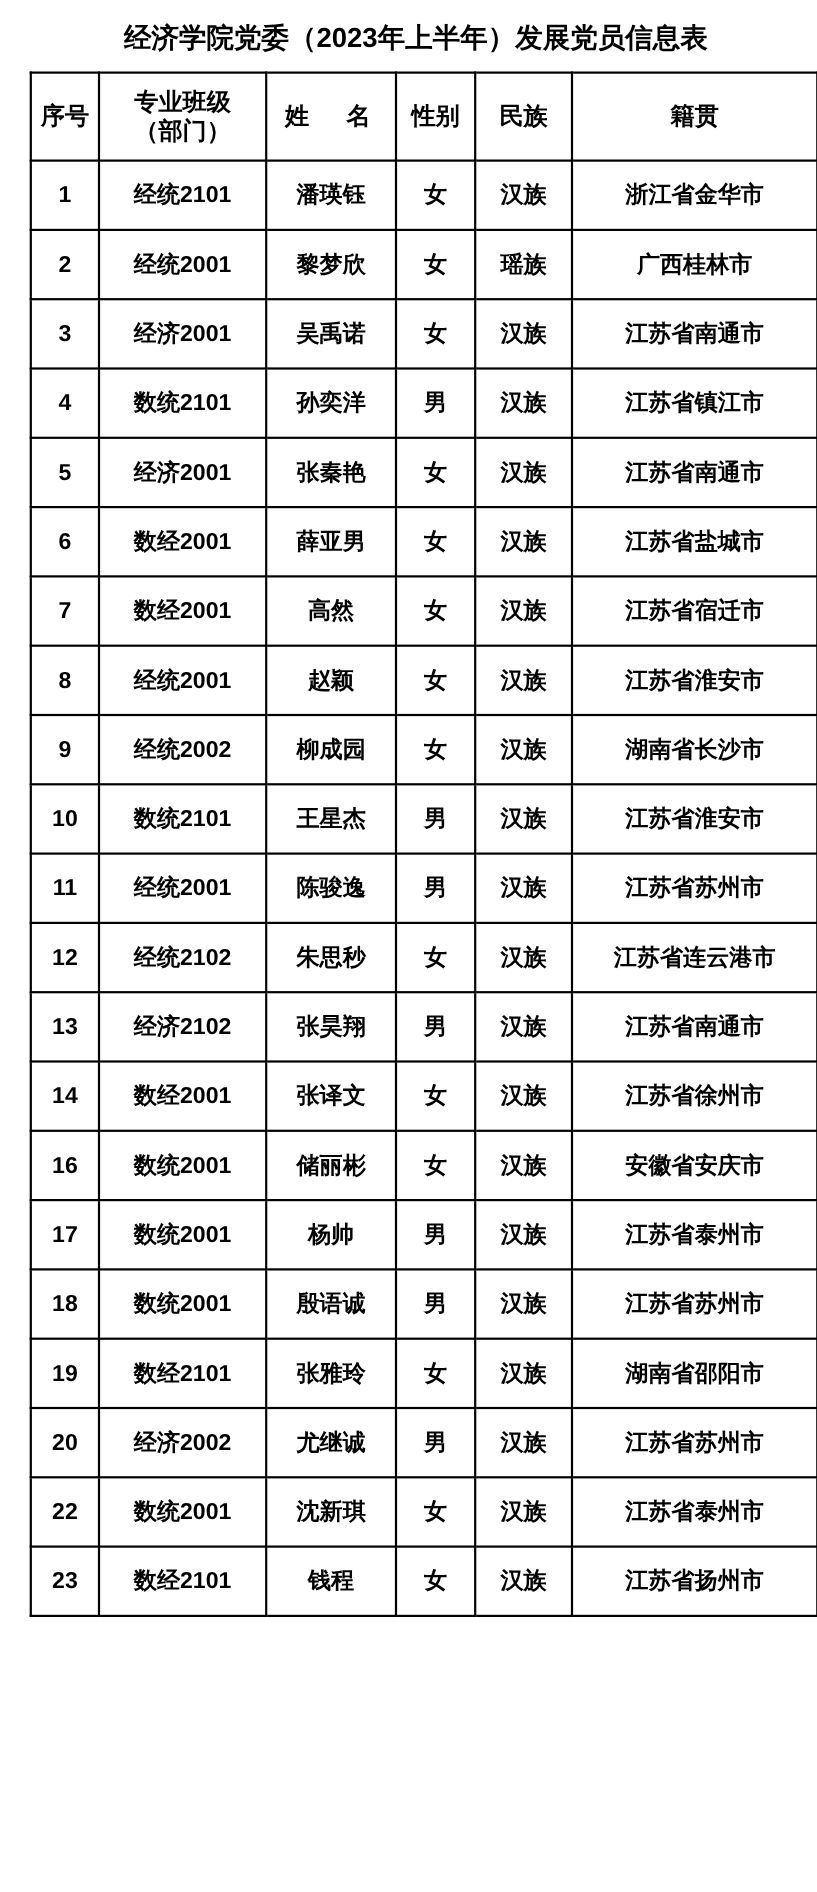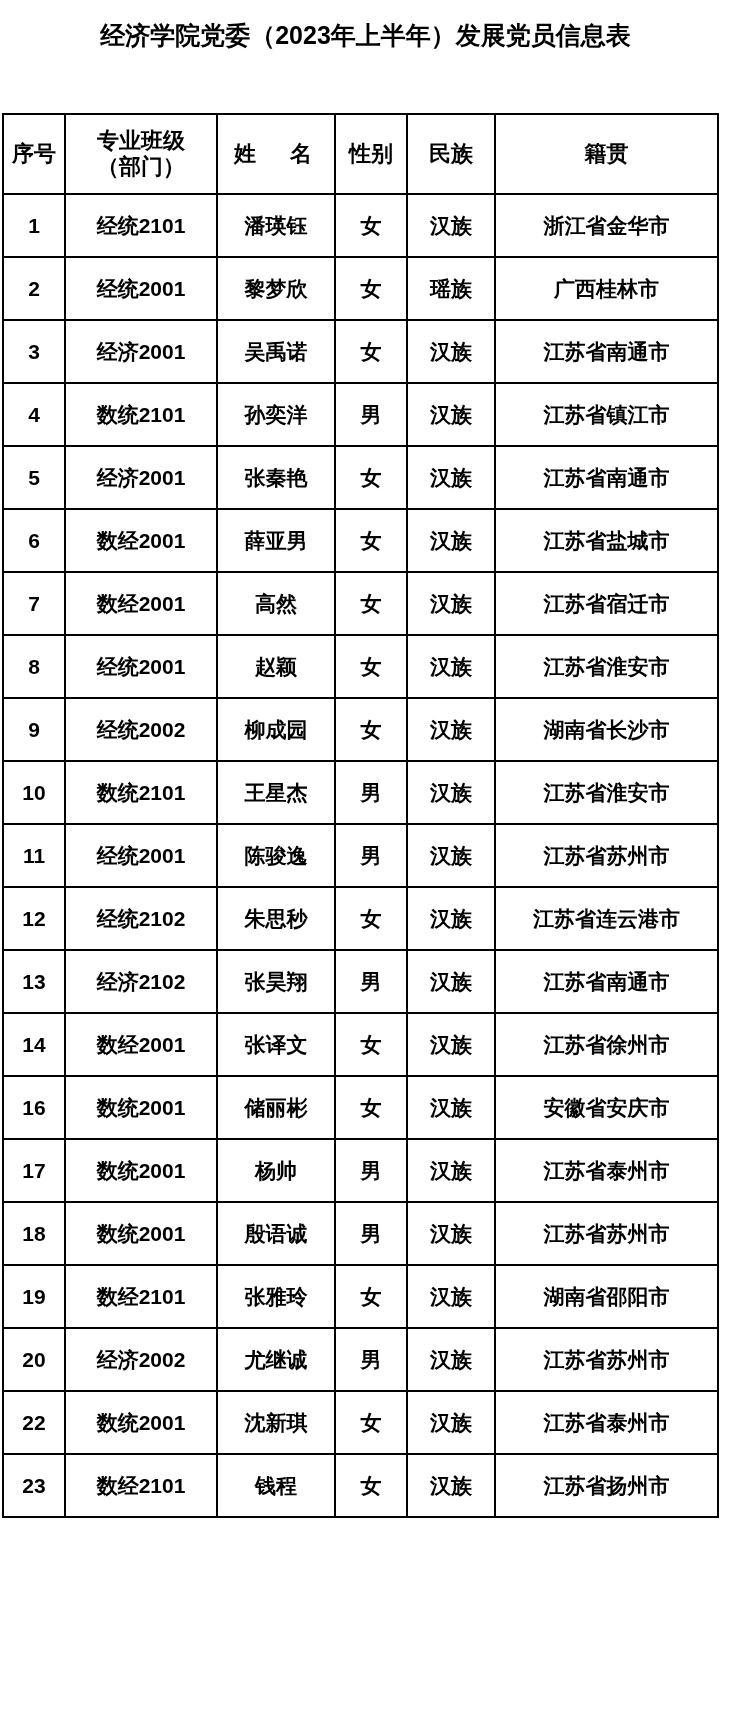--- a/index.html
+++ b/index.html
@@ -9,36 +9,35 @@
   }
   body {
     width: 743px;
     min-height: 1720px;
     font-family: "Liberation Sans", "DejaVu Sans", sans-serif;
     color: #000000;
   }
   .page {
     width: 743px;
     box-sizing: border-box;
-    padding: 14px 14px 0 2px;
+    padding: 14px 14px 0 27px;
   }
   .doc-title {
     font-size: 25px;
     font-weight: bold;
     text-align: center;
     letter-spacing: 0px;
     line-height: 1.25;
     padding: 6px 0 14px 0;
     white-space: nowrap;
   }
   table.info-table {
     border-collapse: collapse;
     width: 715px;
     table-layout: fixed;
-    margin-top: 48px;
   }
   table.info-table th,
   table.info-table td {
     border: 2px solid #000000;
     text-align: center;
     vertical-align: middle;
     font-size: 21px;
     font-weight: bold;
     padding: 0;
     height: 61px;

